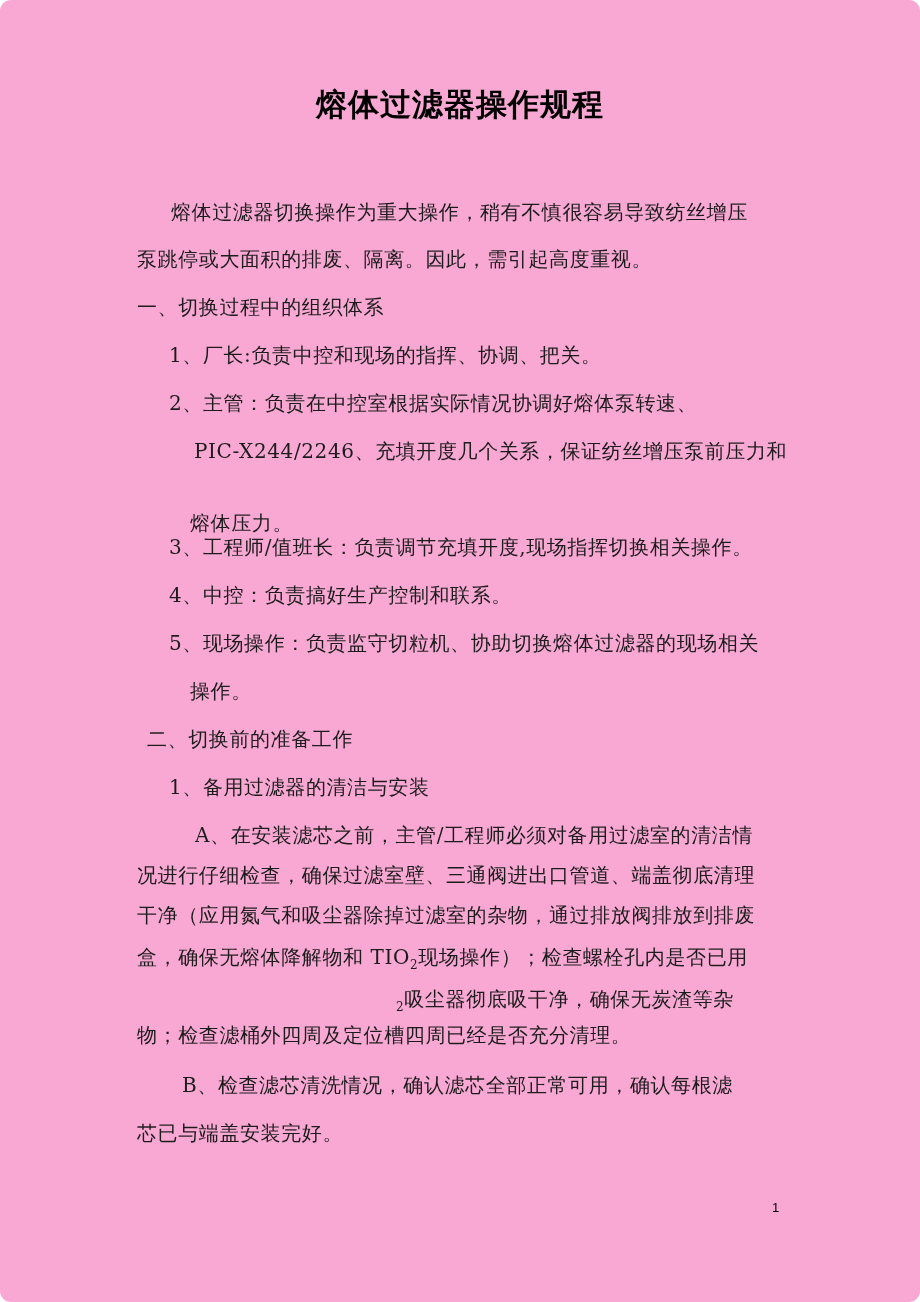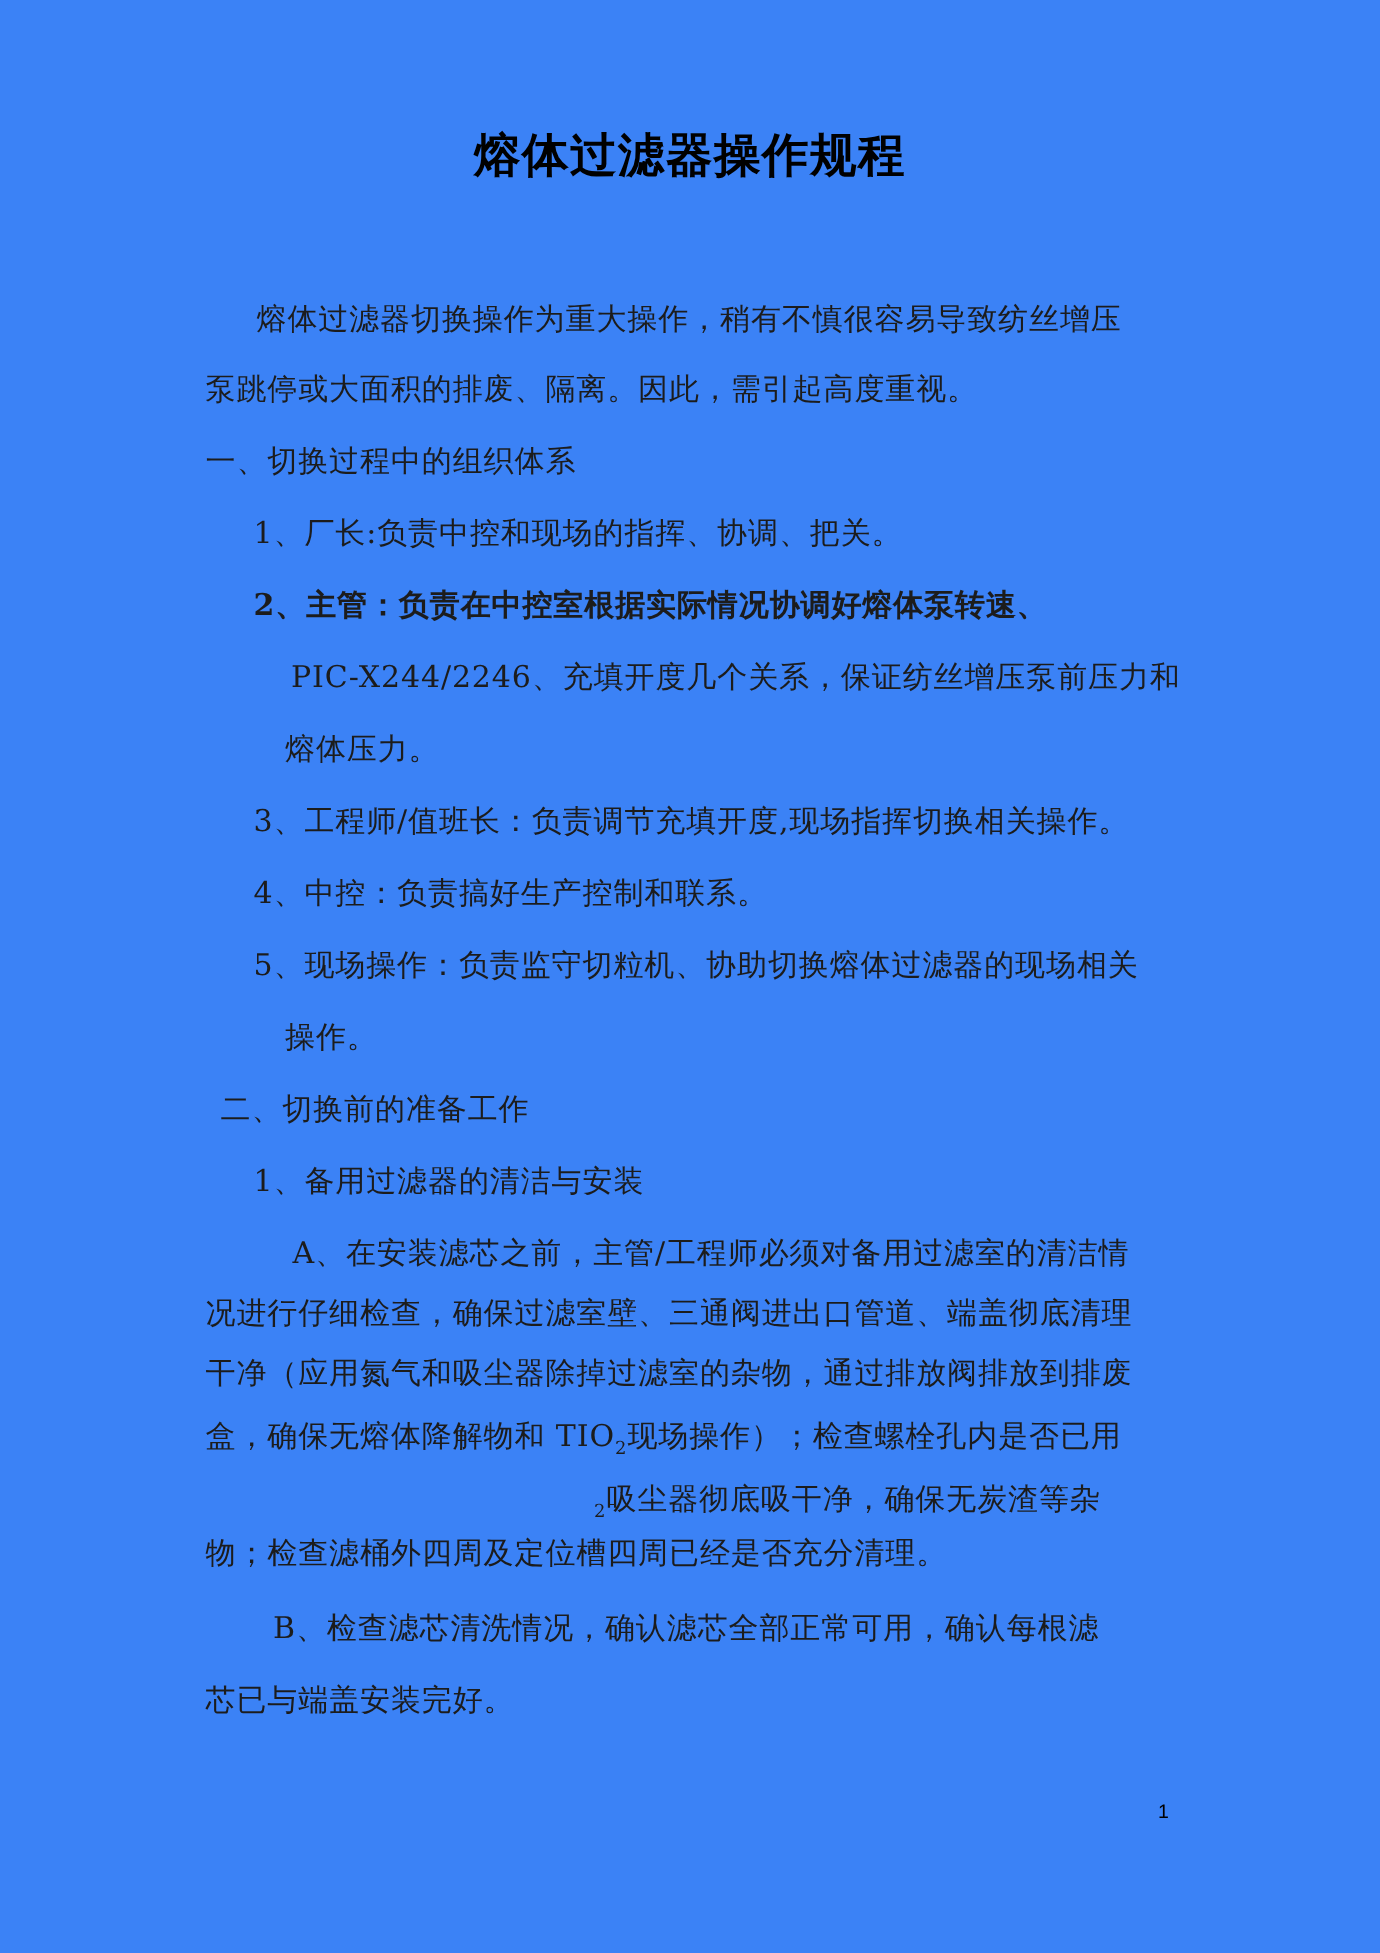--- a/index.html
+++ b/index.html
@@ -13,21 +13,22 @@
       position: relative;
       overflow: hidden;
       font-family: "DejaVu Serif", "Liberation Serif", serif;
       color: #1a1a1a;
     }
     .page {
       position: absolute;
       left: 0; top: 0;
       width: 920px;
       height: 1302px;
-      background: #3b82f6;
+      background: #f9a8d4;
+      border-radius: 11px;
     }
     .title {
       position: absolute;
       left: 0;
       top: 82px;
       width: 920px;
       text-align: center;
       font-family: "DejaVu Sans", "Liberation Sans", sans-serif;
       font-weight: bold;
       font-size: 31px;
@@ -64,23 +65,23 @@
 
   <div class="title">熔体过滤器操作规程</div>
 
   <div class="line" style="left:171px; top:199px;">熔体过滤器切换操作为重大操作，稍有不慎很容易导致纺丝增压</div>
   <div class="line" style="left:137px; top:246px;">泵跳停或大面积的排废、隔离。因此，需引起高度重视。</div>
 
   <div class="line" style="left:137px; top:294px;">一、切换过程中的组织体系</div>
 
   <div class="line" style="left:169px; top:342px;">1、厂长:负责中控和现场的指挥、协调、把关。</div>
 
-  <div class="line" style="left:169px; top:390px;font-weight:bold;">2、主管：负责在中控室根据实际情况协调好熔体泵转速、</div>
+  <div class="line" style="left:169px; top:390px;">2、主管：负责在中控室根据实际情况协调好熔体泵转速、</div>
   <div class="line" style="left:194px; top:438px;">PIC-X244/2246、充填开度几个关系，保证纺丝增压泵前压力和</div>
-  <div class="line" style="left:190px; top:486px;">熔体压力。</div>
+  <div class="line" style="left:190px; top:512px;font-family:Liberation Mono, monospace;">熔体压力。</div>
 
   <div class="line" style="left:169px; top:534px;">3、工程师/值班长：负责调节充填开度,现场指挥切换相关操作。</div>
 
   <div class="line" style="left:169px; top:582px;">4、中控：负责搞好生产控制和联系。</div>
 
   <div class="line" style="left:169px; top:630px;">5、现场操作：负责监守切粒机、协助切换熔体过滤器的现场相关</div>
   <div class="line" style="left:190px; top:678px;">操作。</div>
 
   <div class="line" style="left:137px; top:726px;margin-left:10px;">二、切换前的准备工作</div>
   <div class="line" style="left:169px; top:774px;">1、备用过滤器的清洁与安装</div>

